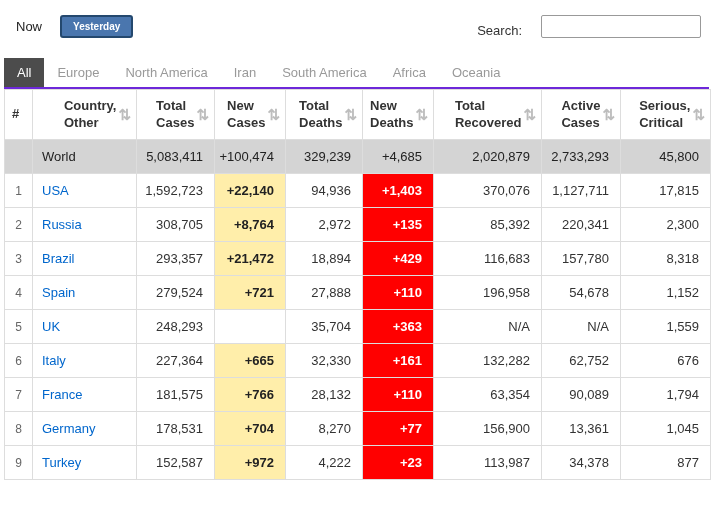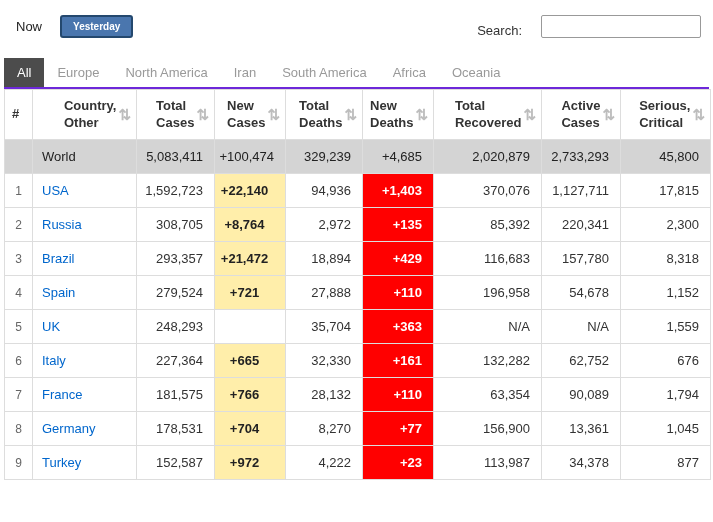--- a/index.html
+++ b/index.html
@@ -67,21 +67,21 @@
   .th-wrap { display: flex; align-items: center; justify-content: flex-end; }
   .th-wrap.center { justify-content: flex-start; }
   .th-label { line-height: 1.3; text-align: left; }
   .sort-icon { color: #bdbdbd; font-size: 15px; flex: 0 0 auto; margin-left: 2px; }
 
   tbody td { height: 34px; font-size: 13px; background: #fff; }
   td.rank { text-align: center; color: #666; font-size: 12px; }
   td.country { padding-left: 9px; }
   td.country a { color: var(--link-color, #0066CC); text-decoration: none; }
   td.num { text-align: right; padding-right: 11px; }
-  td.yellow { background: var(--yellow, #FFEEAA); font-weight: bold; color: #222; text-align: center; }
+  td.yellow { background: var(--yellow, #FFEEAA); font-weight: bold; color: #222; }
   td.red { background: var(--red, #FF0000); color: var(--red-text, #fff); font-weight: bold; }
   tr.world-row td { background: var(--world-bg, #D4D4D4); color: #222; }
 </style>
 </head>
 <body>
 
 <div class="page">
 
   <div class="topbar">
     <div class="time-toggle">

